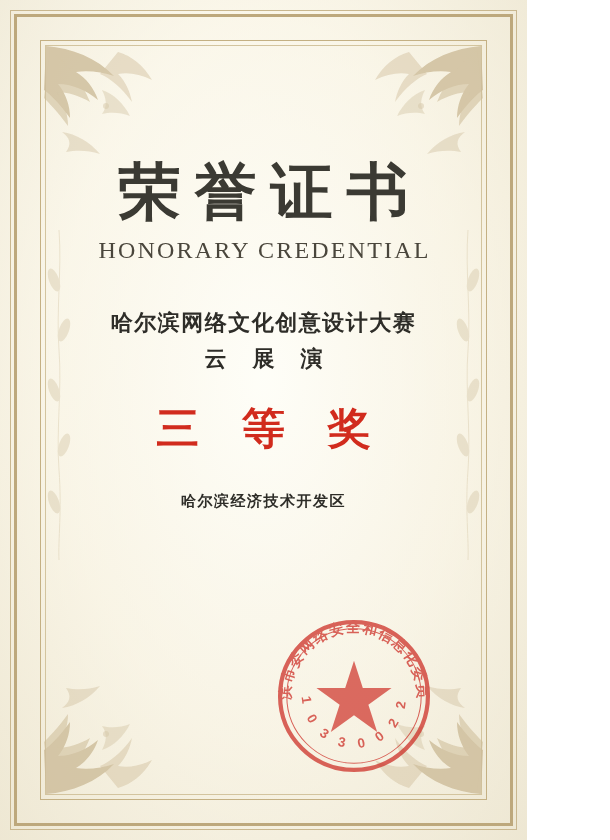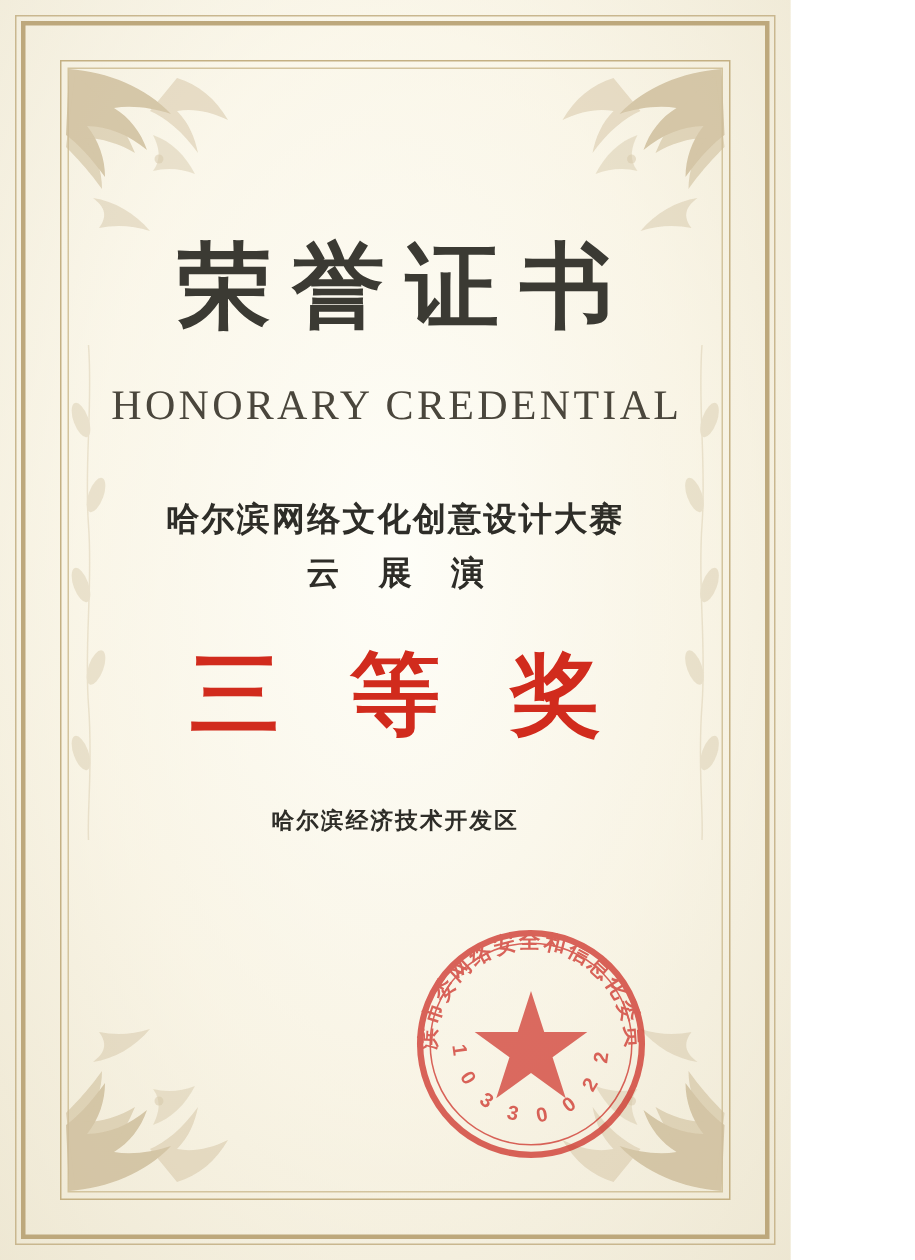--- a/index.html
+++ b/index.html
@@ -111,23 +111,23 @@
     font-family: "Liberation Serif", serif;
     font-size: 62px;
     font-weight: bold;
     letter-spacing: 14px;
     color: #3b3a33;
     text-indent: 14px;
     line-height: 1.05;
   }
 
   #title-en {
-    margin-top: 30px;
+    margin-top: 12px;
     font-family: "Liberation Serif", serif;
-    font-size: 28px;
+    font-size: 24px;
     letter-spacing: 2.2px;
     color: #4a463c;
     text-indent: 2px;
   }
 
   #contest-name {
     margin-top: 44px;
     font-family: "Liberation Sans", sans-serif;
     font-size: 22px;
     font-weight: bold;
@@ -141,21 +141,21 @@
     font-size: 22px;
     font-weight: bold;
     letter-spacing: 10px;
     color: #2e2d28;
     text-indent: 10px;
   }
 
   #award {
     margin-top: 26px;
     font-family: "Liberation Serif", serif;
-    font-size: 60px;
+    font-size: 43px;
     font-weight: bold;
     letter-spacing: 16px;
     text-indent: 16px;
     color: #d12b1d;
   }
 
   #project-line1 {
     margin-top: 34px;
     font-family: "Liberation Sans", sans-serif;
     font-size: 15px;

